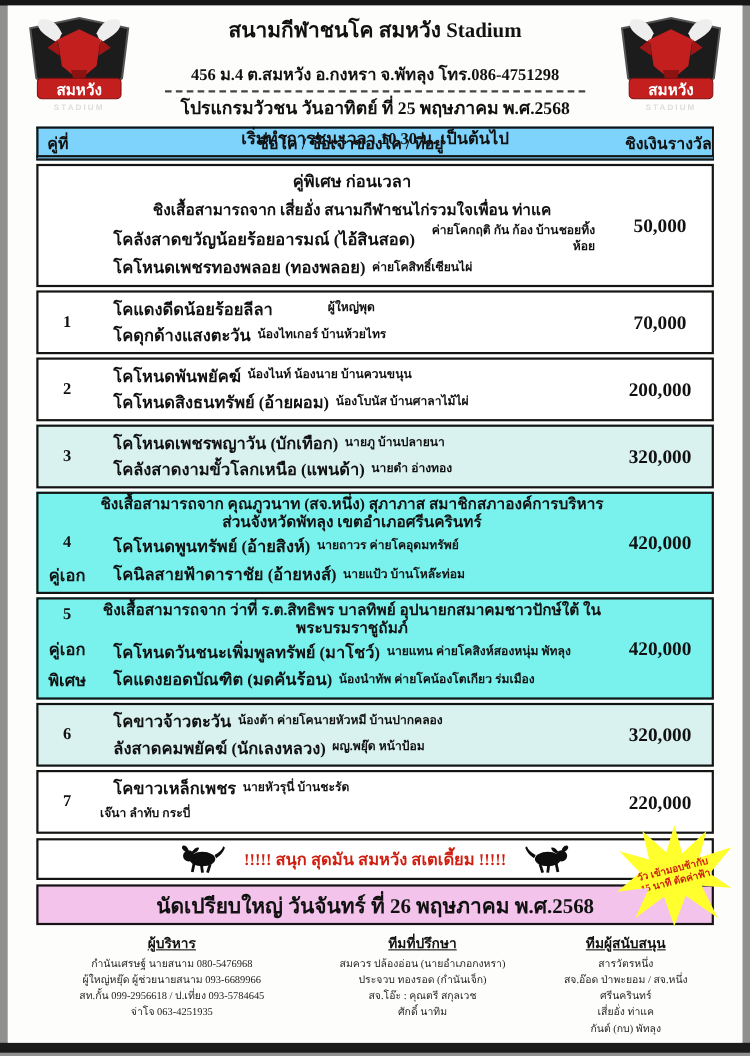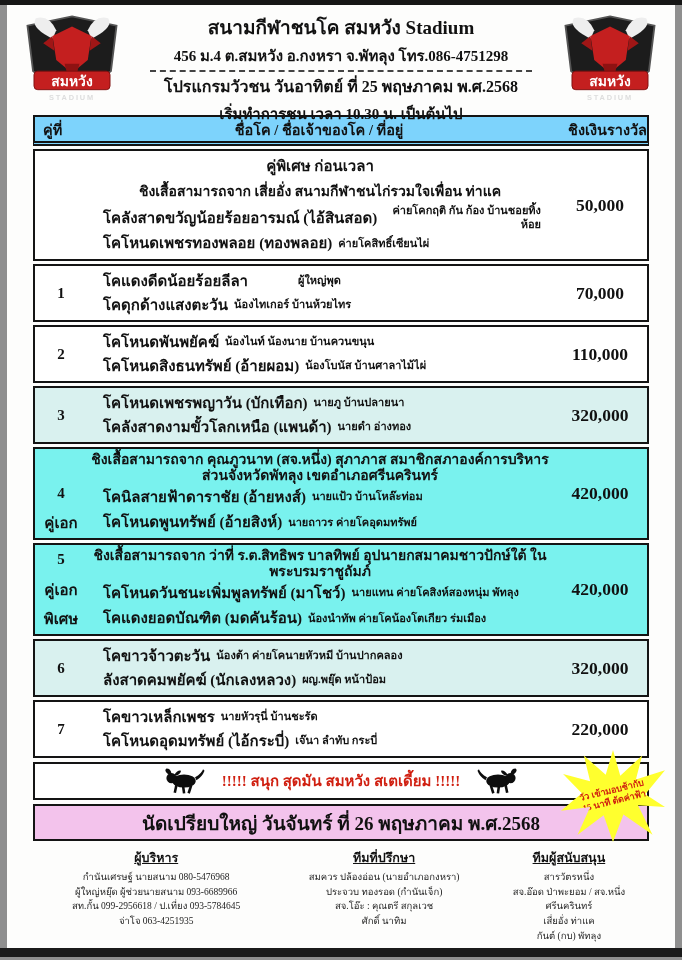--- a/index.html
+++ b/index.html
@@ -13,21 +13,21 @@
   .page{
     position:absolute;left:7px;top:5px;width:668px;height:943px;background:#fdfdfc;
     box-sizing:border-box;padding:4px 26px 0 26px;
   }
   
   .hdr{position:relative;height:104px;text-align:center;}
   .hdr .logo{position:absolute;top:2px;width:102px;height:98px;}
   .hdr .logo.left{left:-12px;}
   .hdr .logo.right{right:-12px;}
   .hdr-title{font-size:19px;font-weight:bold;padding-top:3px;}
-  .hdr-addr{font-size:15px;font-weight:bold;margin-top:2px;}
+  .hdr-addr{font-size:15px;font-weight:bold;margin-top:14px;}
   .hdr-dash{width:62%;margin:2px auto 2px auto;border-bottom:2px dashed #444;}
   .hdr-prog{font-size:16px;font-weight:bold;margin-top:1px;}
   .hdr-start{font-size:15px;font-weight:bold;margin-top:3px;}
   
   .thead{
     display:flex;align-items:center;border:2px solid #141414;border-bottom:5px double #141414;
     height:24px;font-weight:bold;font-size:14.5px;margin-top:2px;margin-bottom:3px;background:#7dd3fc;
   }
   .th-pair{width:52px;text-align:left;padding-left:8px;box-sizing:border-box;}
   .th-names{flex:1;text-align:center;}
@@ -162,21 +162,21 @@
         <div class="col-mid">
           <div class="bull-row">
             <div class="bull-name" style="display: inline-block;">โคโหนดพันพยัคฆ์</div>
             <div class="bull-owner" style="display: inline-block;">น้องไนท์ น้องนาย บ้านควนขนุน</div>
           </div>
           <div class="bull-row">
             <div class="bull-name" style="display: inline-block;">โคโหนดสิงธนทรัพย์ (อ้ายผอม)</div>
             <div class="bull-owner" style="display: inline-block;">น้องโบนัส บ้านศาลาไม้ไผ่</div>
           </div>
         </div>
-        <div class="col-right">110,000</div>
+        <div class="col-right">200,000</div>
       </div>
       <div class="block bg-pale" style="min-height: 58px;">
         <div class="col-left">
           <div class="ln">3</div>
         </div>
         <div class="col-mid">
           <div class="bull-row">
             <div class="bull-name" style="display: inline-block;">โคโหนดเพชรพญาวัน (บักเทือก)</div>
             <div class="bull-owner" style="display: inline-block;">นายภู บ้านปลายนา</div>
           </div>
@@ -189,26 +189,26 @@
       </div>
       <div class="block bg-bright" style="min-height: 93px;">
         <div class="col-left">
           <div class="ln"></div>
           <div class="ln">4</div>
           <div class="ln">คู่เอก</div>
         </div>
         <div class="col-mid">
           <div class="intro-line">ชิงเสื้อสามารถจาก คุณภูวนาท (สจ.หนึ่ง) สุภาภาส สมาชิกสภาองค์การบริหารส่วนจังหวัดพัทลุง เขตอำเภอศรีนครินทร์</div>
           <div class="bull-row">
+            <div class="bull-name" style="display: inline-block;">โคโหนดพูนทรัพย์ (อ้ายสิงห์)</div>
+            <div class="bull-owner" style="display: inline-block;">นายถาวร ค่ายโคอุดมทรัพย์</div>
+          </div>
+          <div class="bull-row">
             <div class="bull-name" style="display: inline-block;">โคนิลสายฟ้าดาราชัย (อ้ายหงส์)</div>
             <div class="bull-owner" style="display: inline-block;">นายแป้ว บ้านโหล๊ะท่อม</div>
-          </div>
-          <div class="bull-row">
-            <div class="bull-name" style="display: inline-block;">โคโหนดพูนทรัพย์ (อ้ายสิงห์)</div>
-            <div class="bull-owner" style="display: inline-block;">นายถาวร ค่ายโคอุดมทรัพย์</div>
           </div>
         </div>
         <div class="col-right">420,000</div>
       </div>
       <div class="block bg-bright" style="min-height: 93px;">
         <div class="col-left">
           <div class="ln">5</div>
           <div class="ln">คู่เอก</div>
           <div class="ln">พิเศษ</div>
         </div>
@@ -244,21 +244,20 @@
       <div class="block" style="min-height: 58px;">
         <div class="col-left">
           <div class="ln">7</div>
         </div>
         <div class="col-mid">
           <div class="bull-row">
             <div class="bull-name" style="display: inline-block;">โคขาวเหล็กเพชร</div>
             <div class="bull-owner" style="display: inline-block;">นายหัวรุนี่ บ้านชะรัด</div>
           </div>
           <div class="bull-row">
-            <div class="bull-name" style="display: inline-block;">โคโหนดอุดมทรัพย์ (ไอ้กระบี่)</div>
             <div class="bull-owner" style="display: inline-block;">เจ๊นา ลำทับ กระบี่</div>
           </div>
         </div>
         <div class="col-right">220,000</div>
       </div>
     </div>
 
   <div class="banners">
     <div class="fun-banner">
       <svg class="bull-sil" viewBox="0 0 60 36">

